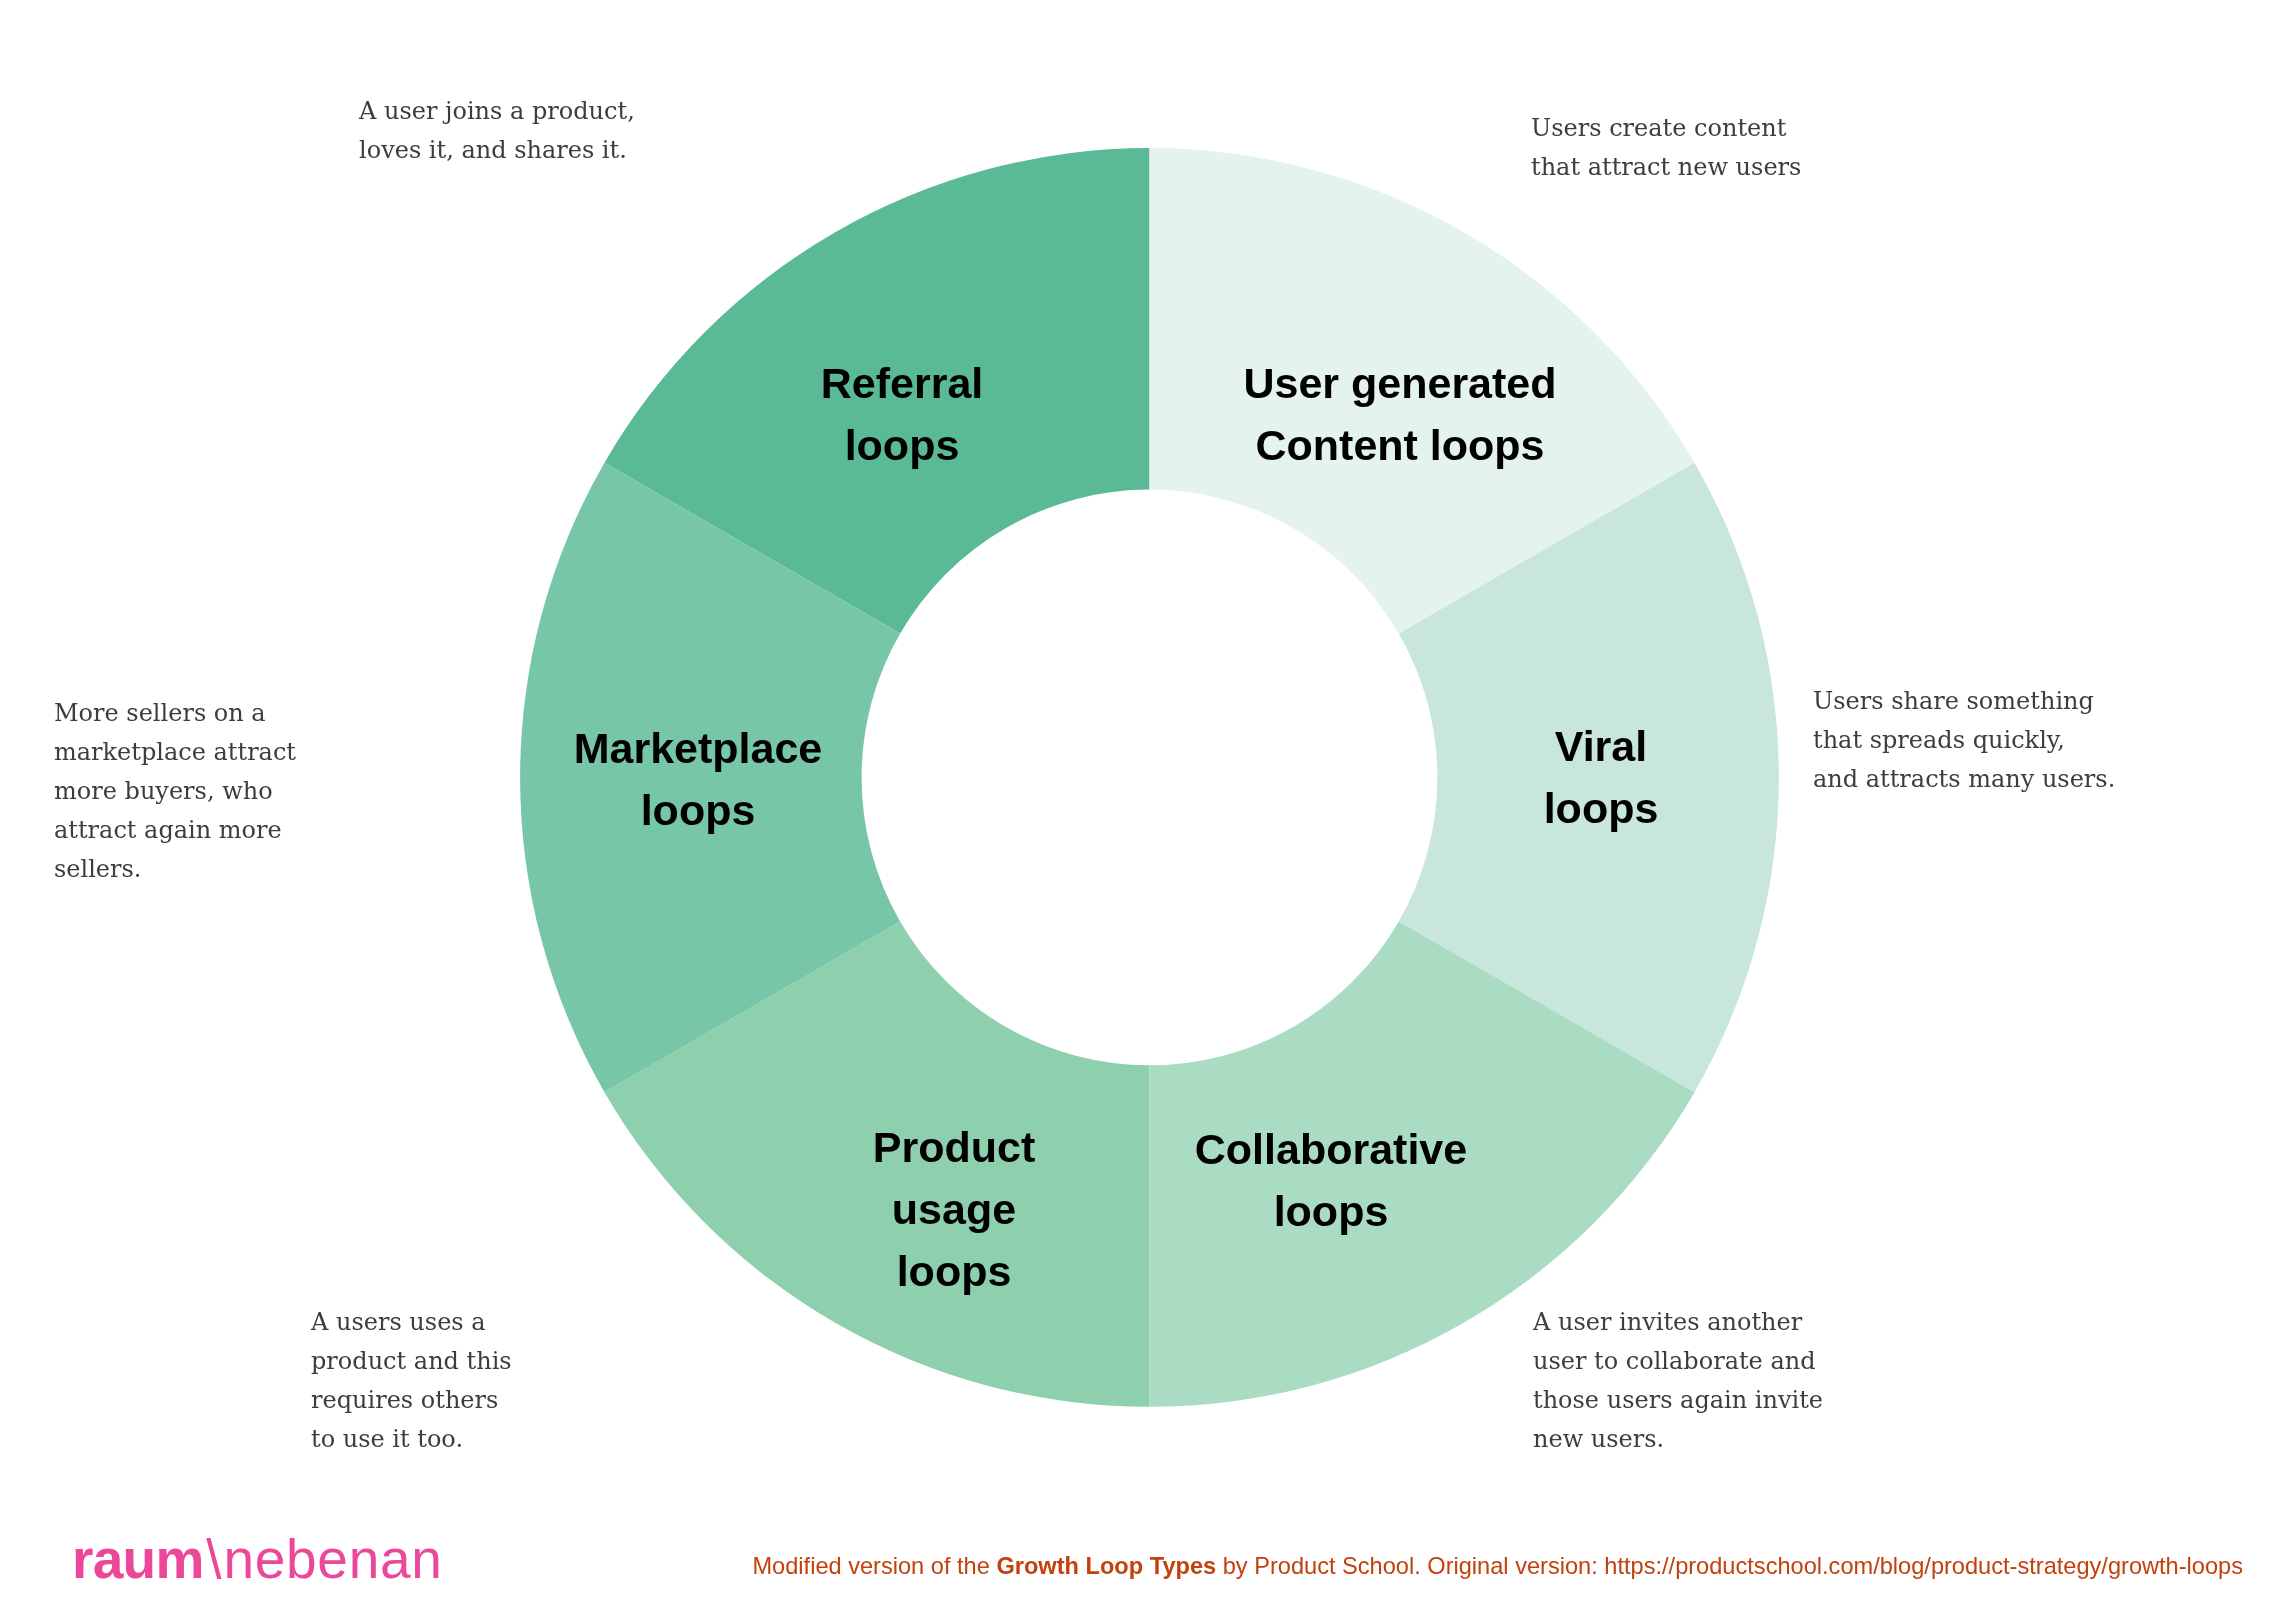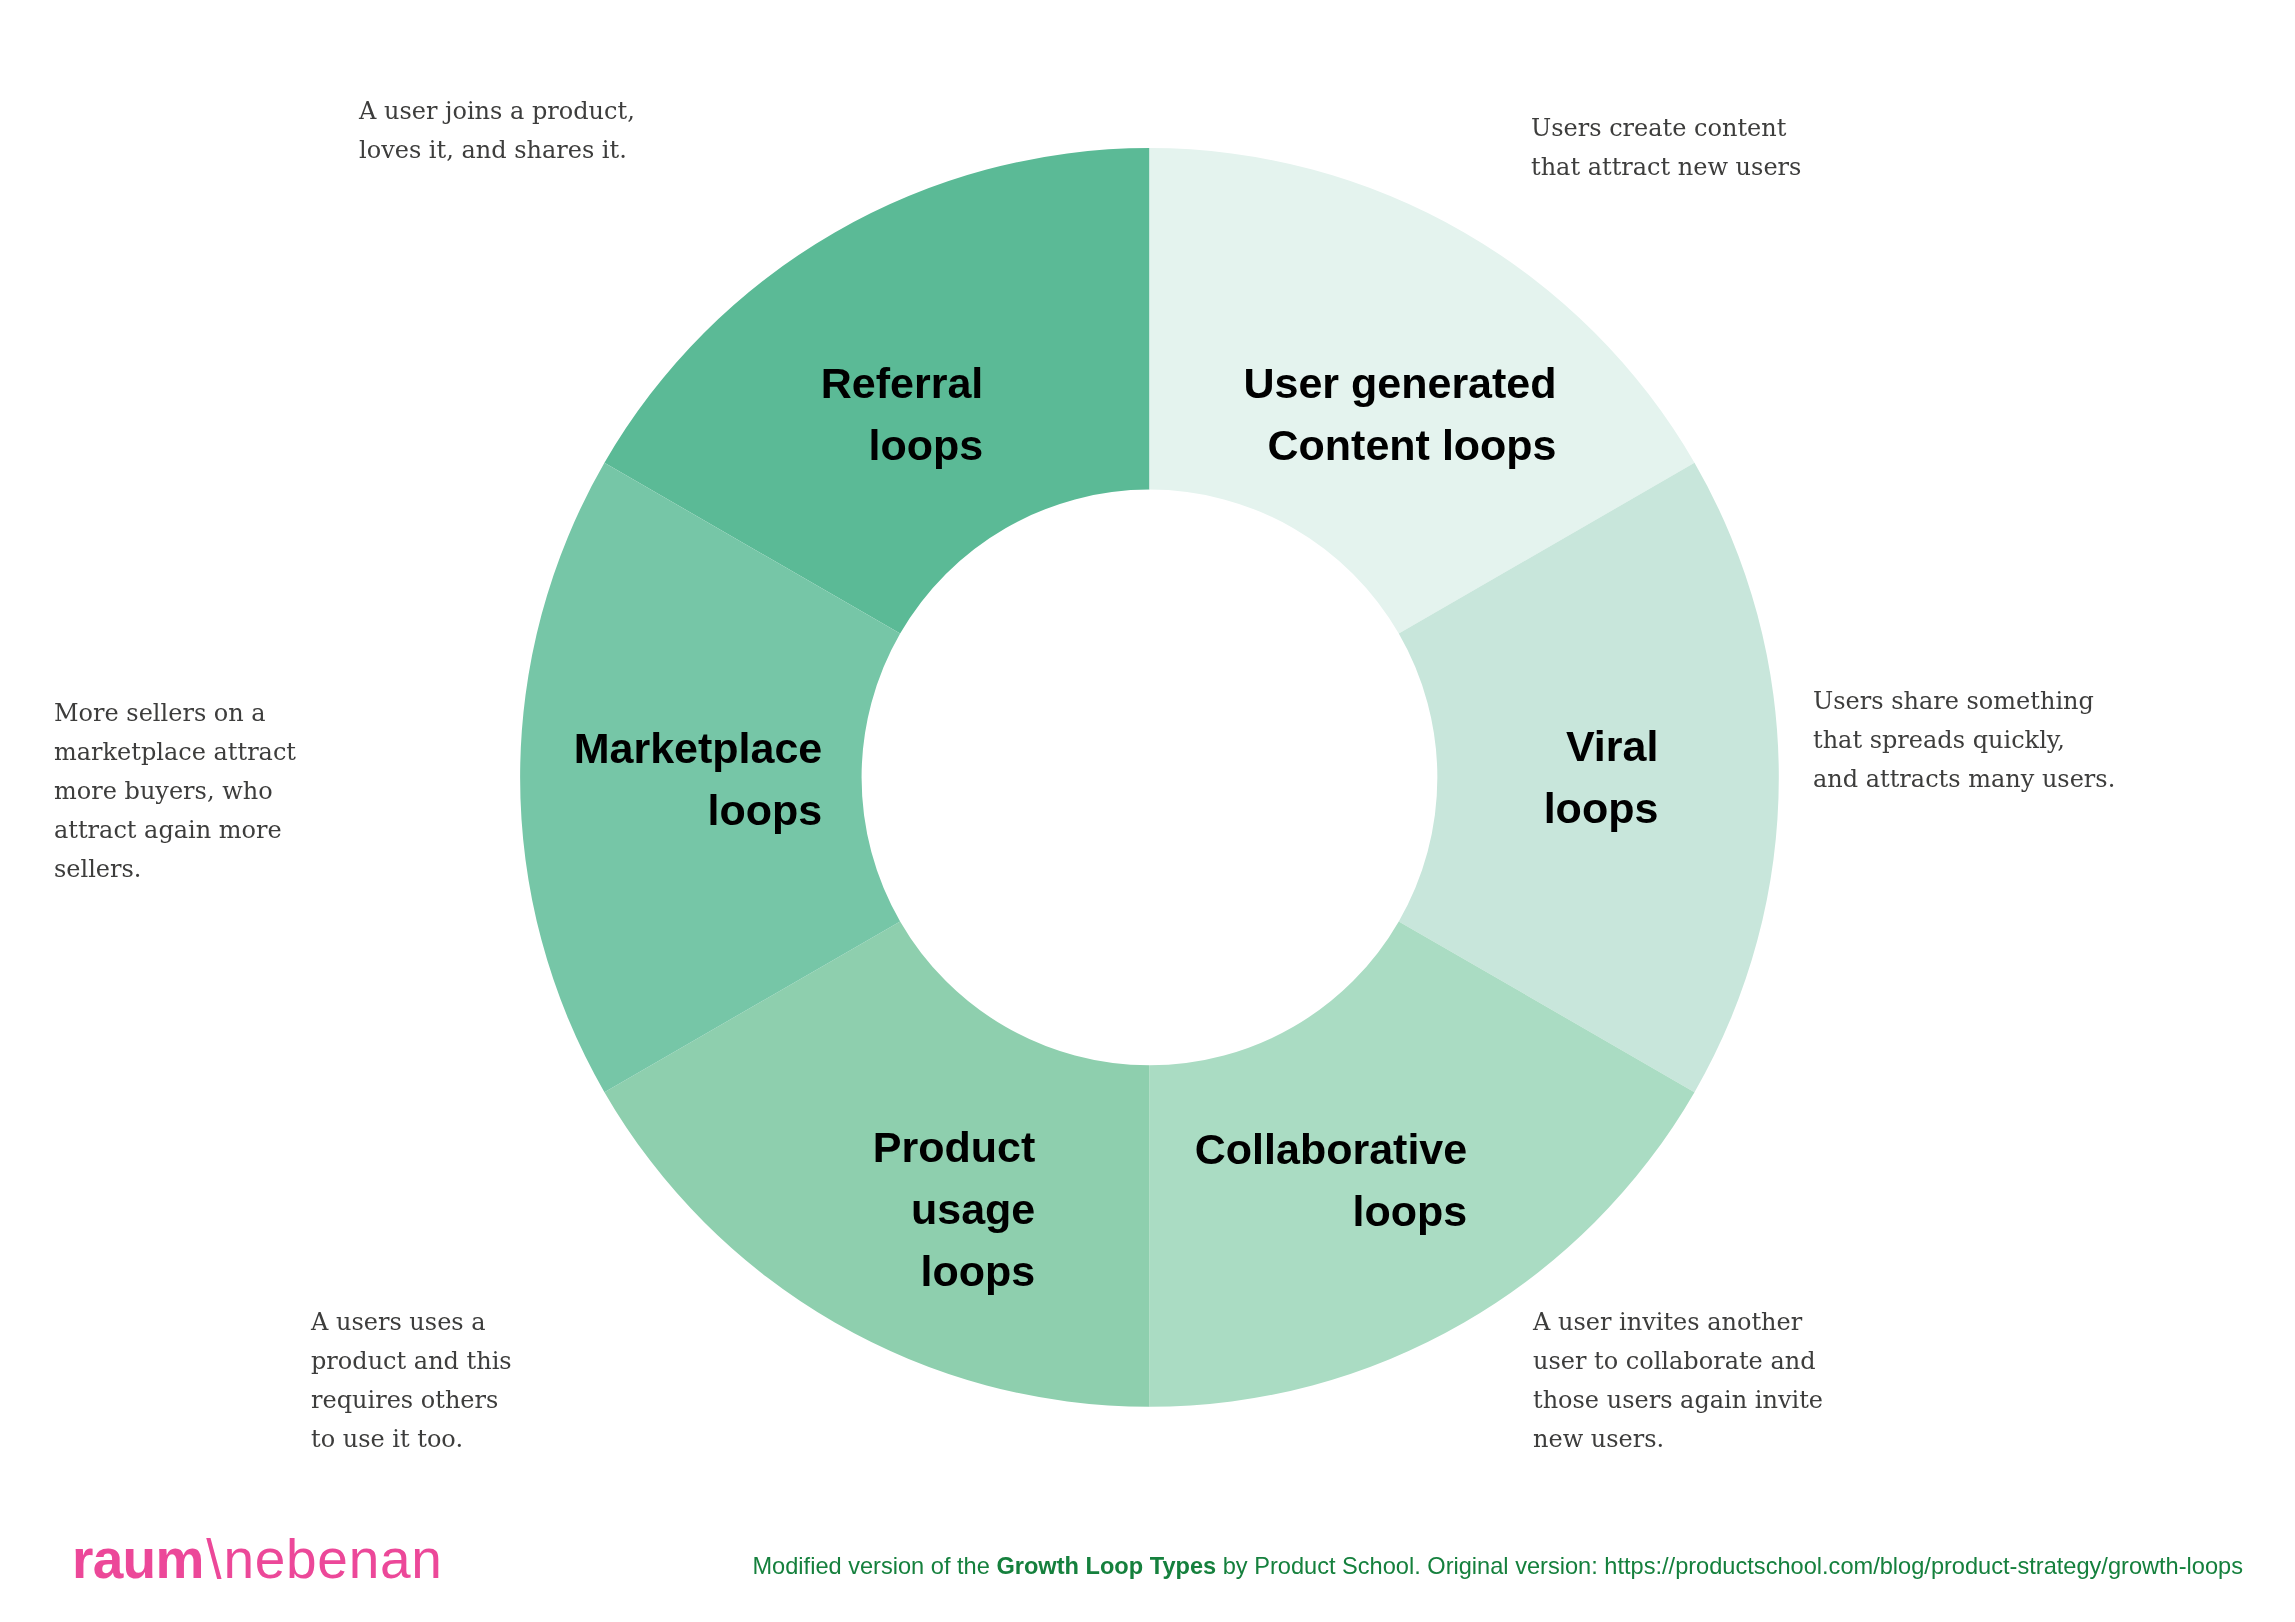--- a/index.html
+++ b/index.html
@@ -14,21 +14,21 @@
   .donut-svg { position: absolute; left: 0; top: 0; }
 
   .seg-label {
     position: absolute;
     transform: translate(-50%, -50%);
     font-family: "Liberation Sans", sans-serif;
     font-weight: 700;
     font-size: 43px;
     line-height: 62px;
     color: #000000;
-    text-align: right;
+    text-align: center;
     white-space: pre-line;
   }
   #seg-label-referral      { left: 902px; top: 414px; }
   #seg-label-usergen       { left: 1400px; top: 414px; }
   #seg-label-viral         { left: 1601px; top: 777px; }
   #seg-label-collaborative { left: 1331px; top: 1180px; }
   #seg-label-product       { left: 954px; top: 1209px; }
   #seg-label-marketplace   { left: 698px; top: 779px; }
 
   .annotation {
@@ -59,21 +59,21 @@
   .brand .bold  { font-weight: 700; }
   .brand .sep   { font-weight: 400; padding: 0 2.6px; }
   .brand .light { font-weight: 400; letter-spacing: 0.7px; }
 
   .credit {
     position: absolute;
     right: 52px;
     top: 1552px;
     font-size: 23.6px;
     line-height: 29px;
-    color: #15803d;
+    color: #c2410c;
     white-space: nowrap;
   }
   .credit .bold { font-weight: 700; }
 </style>
 </head>
 <body>
 
 <div class="canvas">
 
   <svg id="donut-svg" class="donut-svg" width="2295" height="1623" viewBox="0 0 3508 2480">

